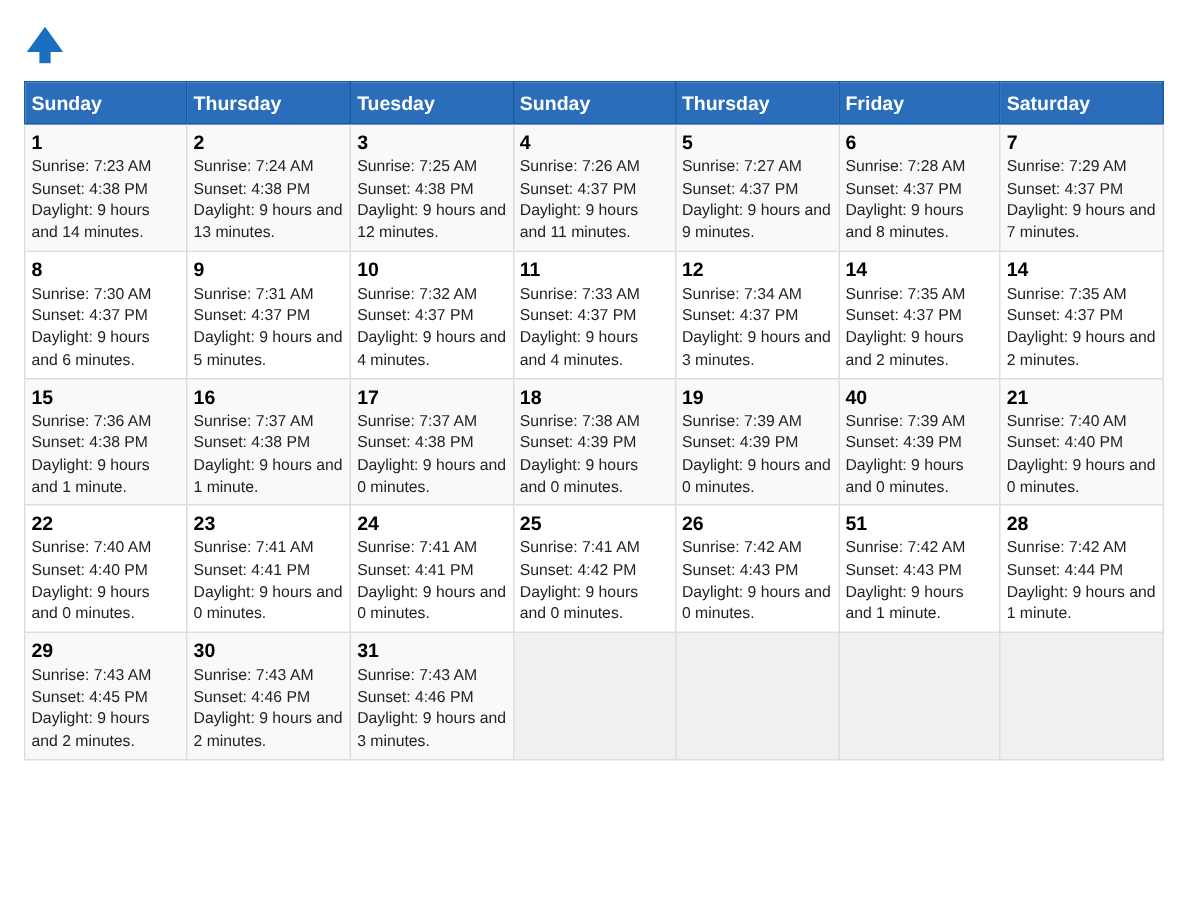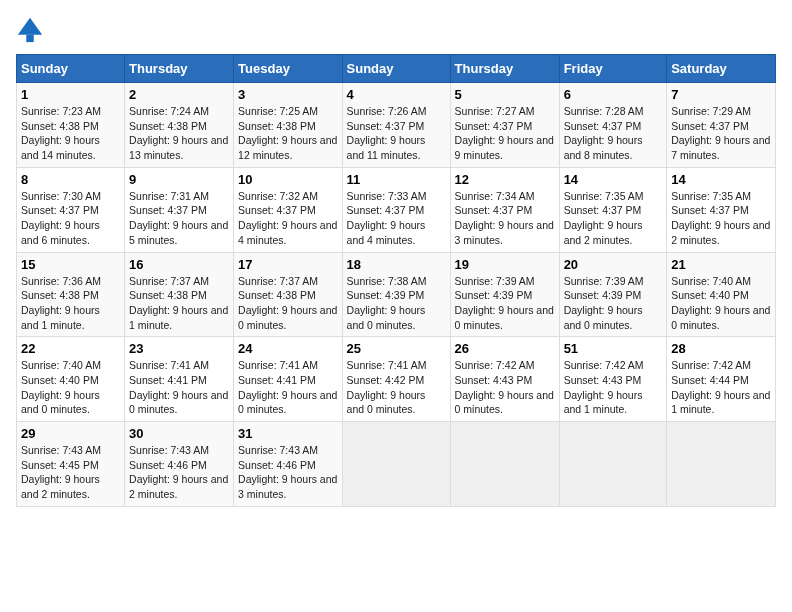--- a/index.html
+++ b/index.html
@@ -275,21 +275,21 @@
     </td>
         <td>
       <span class="day-num">19</span>
       <div class="cell-content">
         Sunrise: 7:39 AM<br>
         Sunset: 4:39 PM<br>
         Daylight: 9 hours and 0 minutes.
       </div>
     </td>
         <td>
-      <span class="day-num">20</span>
+      <span class="day-num">40</span>
       <div class="cell-content">
         Sunrise: 7:39 AM<br>
         Sunset: 4:39 PM<br>
         Daylight: 9 hours and 0 minutes.
       </div>
     </td>
         <td>
       <span class="day-num">21</span>
       <div class="cell-content">
         Sunrise: 7:40 AM<br>

